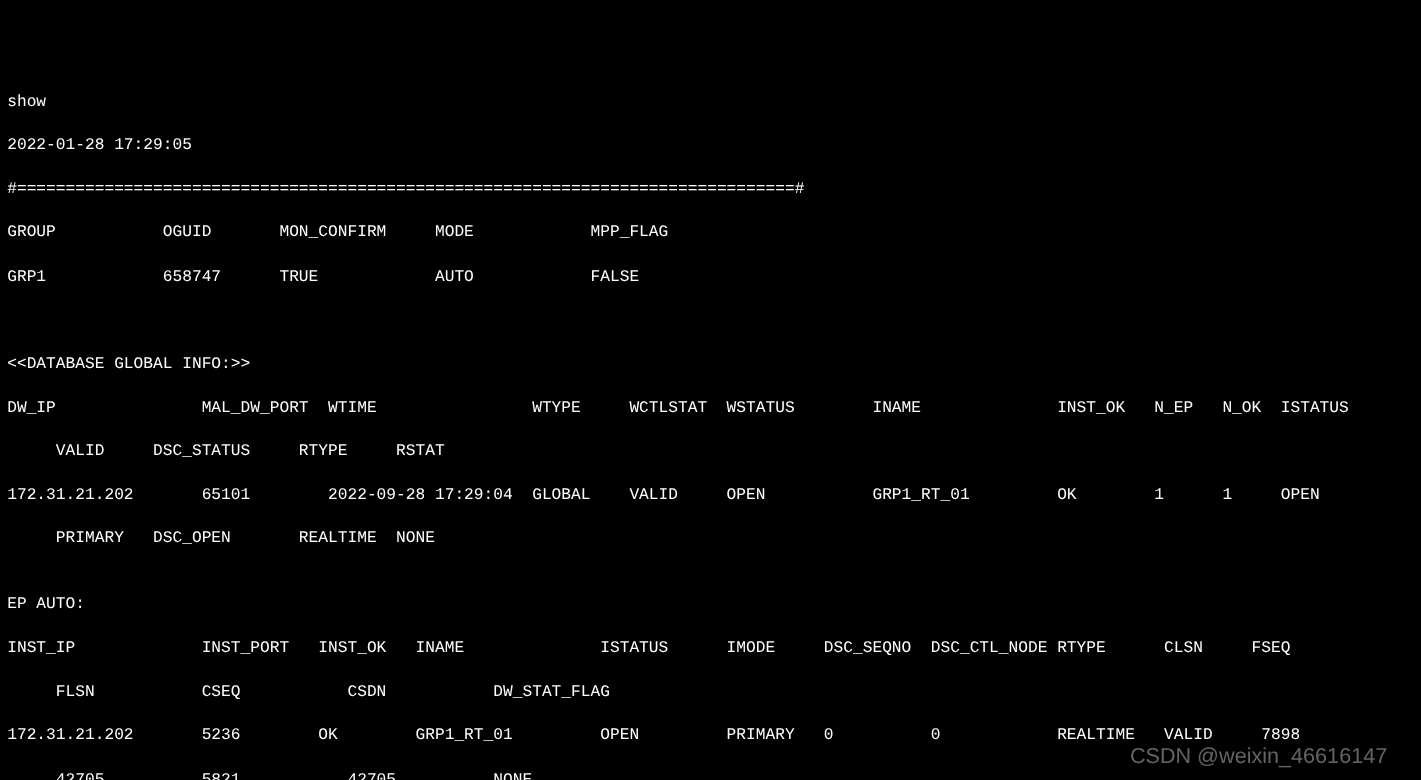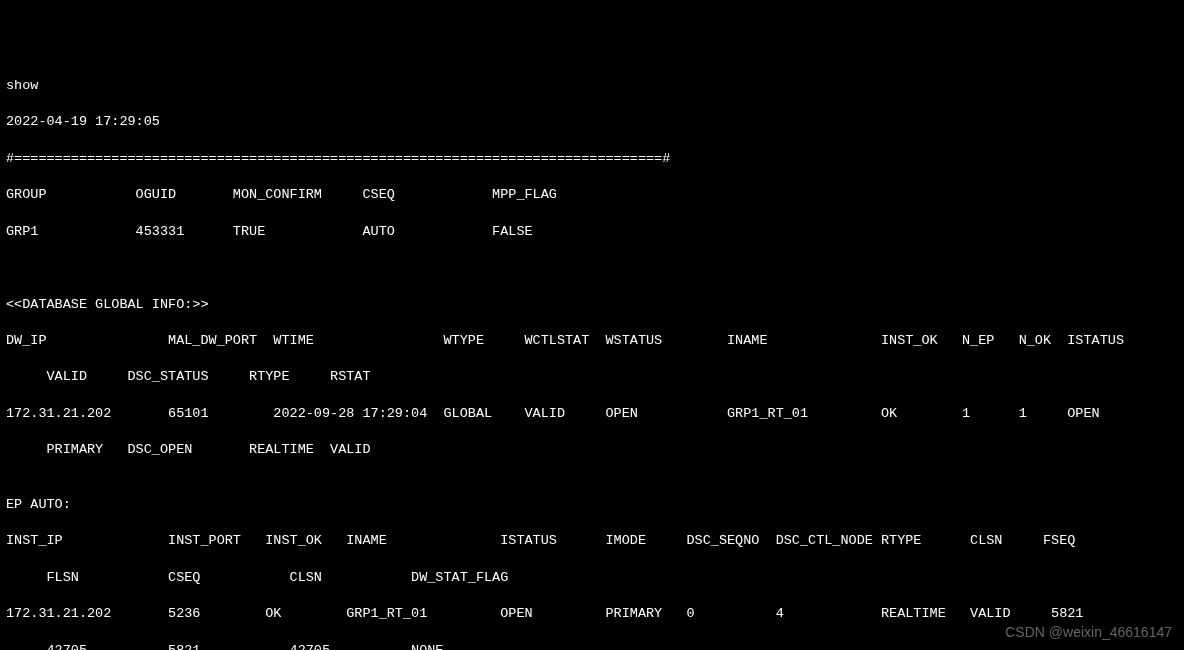--- a/index.html
+++ b/index.html
@@ -12,50 +12,50 @@
       padding: 4px 6px;
       white-space: pre;
       width: 1184px;
       height: 650px;
       overflow: hidden;
       position: relative;
     }
     .watermark {
       position: absolute;
       bottom: 8px;
-      right: 12px;
+      right: 28px;
       color: rgba(200,200,200,0.5);
-      font-size: 14px;
+      font-size: 18px;
       font-family: sans-serif;
     }
     [data-bind] { white-space: pre; }
     .line { display: block; }
   </style>
 </head>
 <body>
 
 
 
 <span class="line" data-bind="cmd">show</span>
-<span class="line" data-bind="timestamp">2022-04-19 17:29:05</span>
+<span class="line" data-bind="timestamp">2022-01-28 17:29:05</span>
 <span class="line" data-bind="divider">#================================================================================#</span>
-<span class="line" data-bind="group_header">GROUP           OGUID       MON_CONFIRM     CSEQ            MPP_FLAG</span>
-<span class="line" data-bind="group_row">GRP1            453331      TRUE            AUTO            FALSE</span>
+<span class="line" data-bind="group_header">GROUP           OGUID       MON_CONFIRM     MODE            MPP_FLAG</span>
+<span class="line" data-bind="group_row">GRP1            658747      TRUE            AUTO            FALSE</span>
 <span class="line" data-bind="blank"></span>
 <span class="line" data-bind="blank"></span>
 <span class="line" data-bind="db_global_title">&lt;&lt;DATABASE GLOBAL INFO:&gt;&gt;</span>
 <span class="line" data-bind="db_hdr1">DW_IP               MAL_DW_PORT  WTIME                WTYPE     WCTLSTAT  WSTATUS        INAME              INST_OK   N_EP   N_OK  ISTATUS</span>
 <span class="line" data-bind="db_hdr2">     VALID     DSC_STATUS     RTYPE     RSTAT</span>
 <span class="line" data-bind="db1_row1">172.31.21.202       65101        2022-09-28 17:29:04  GLOBAL    VALID     OPEN           GRP1_RT_01         OK        1      1     OPEN</span>
-<span class="line" data-bind="db1_row2">     PRIMARY   DSC_OPEN       REALTIME  VALID</span>
+<span class="line" data-bind="db1_row2">     PRIMARY   DSC_OPEN       REALTIME  NONE</span>
 <span class="line" data-bind="blank"></span>
 <span class="line" data-bind="ep_title">EP AUTO:</span>
 <span class="line" data-bind="ep_hdr1">INST_IP             INST_PORT   INST_OK   INAME              ISTATUS      IMODE     DSC_SEQNO  DSC_CTL_NODE RTYPE      CLSN     FSEQ</span>
-<span class="line" data-bind="ep_hdr2">     FLSN           CSEQ           CLSN           DW_STAT_FLAG</span>
-<span class="line" data-bind="ep1_row1">172.31.21.202       5236        OK        GRP1_RT_01         OPEN         PRIMARY   0          4            REALTIME   VALID     5821</span>
+<span class="line" data-bind="ep_hdr2">     FLSN           CSEQ           CSDN           DW_STAT_FLAG</span>
+<span class="line" data-bind="ep1_row1">172.31.21.202       5236        OK        GRP1_RT_01         OPEN         PRIMARY   0          0            REALTIME   VALID     7898</span>
 <span class="line" data-bind="ep1_row2">     42705          5821           42705          NONE</span>
 <span class="line" data-bind="blank"></span>
 
 
 
 
 
 <span class="line" data-bind="blank"></span>
 
 

